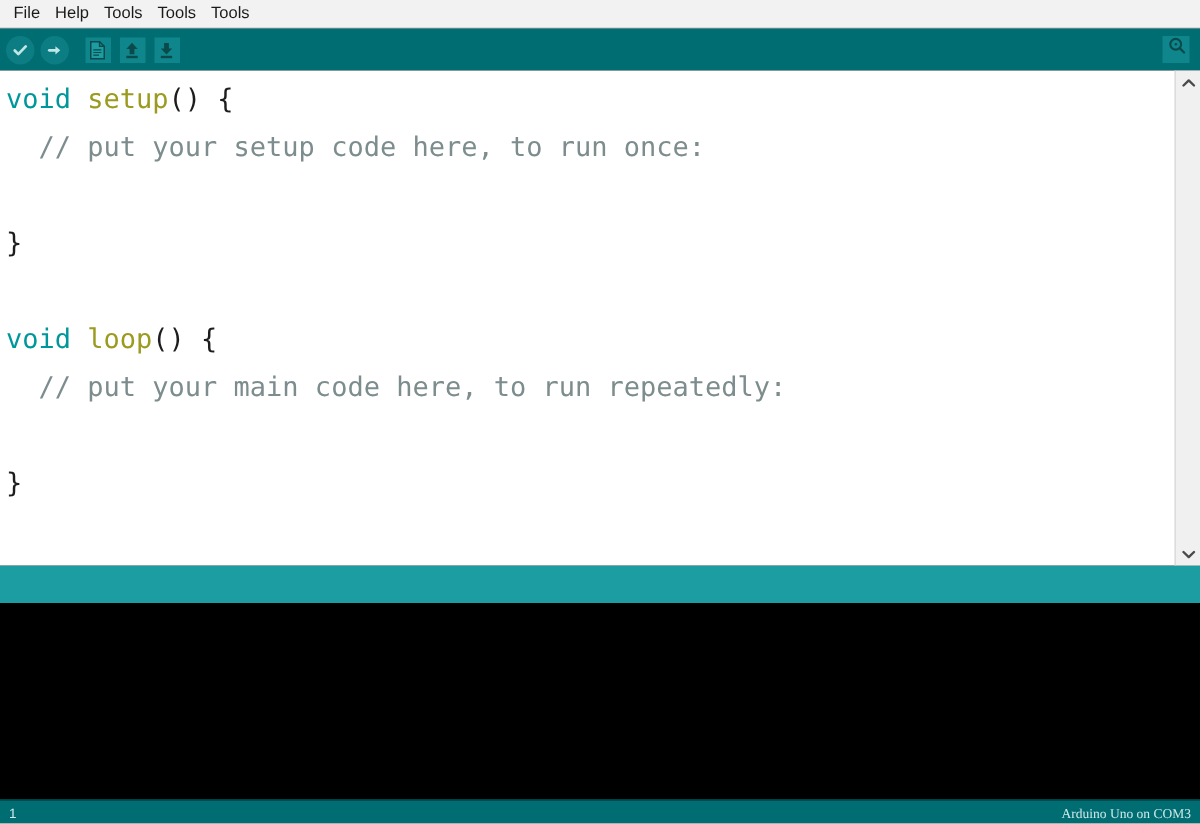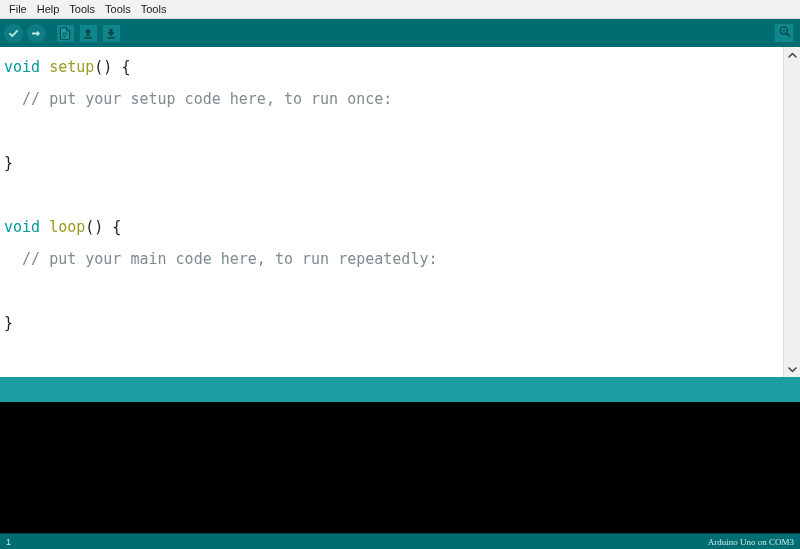--- a/index.html
+++ b/index.html
@@ -136,21 +136,21 @@
   }
   .editor {
     flex: 1 1 auto;
     padding: 4px 0 0 4px;
     overflow: hidden;
     box-sizing: border-box;
   }
   .code {
     margin: 0;
     font-family: "DejaVu Sans Mono", "Liberation Mono", monospace;
-    font-size: 15px;
+    font-size: 18px;
     line-height: 32px;
     white-space: pre;
     color: #1d1d1d;
     letter-spacing: 0px;
   }
   .kw   { color: #00979c; }
   .fn   { color: #9a9b1f; }
   .cmt  { color: #7d8c8d; }
   .pun  { color: #1d1d1d; }
 

